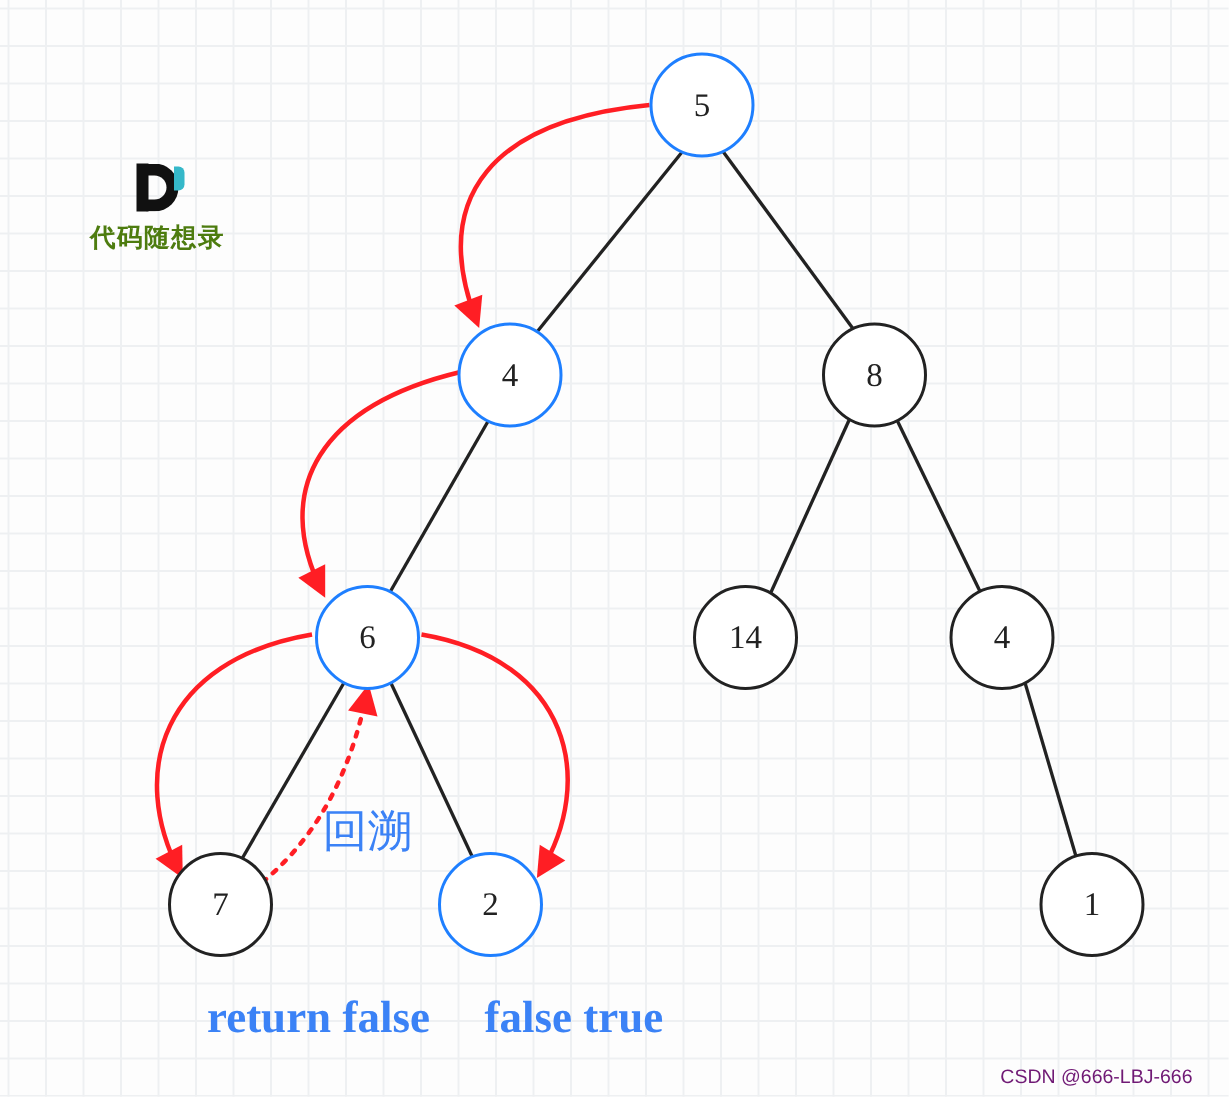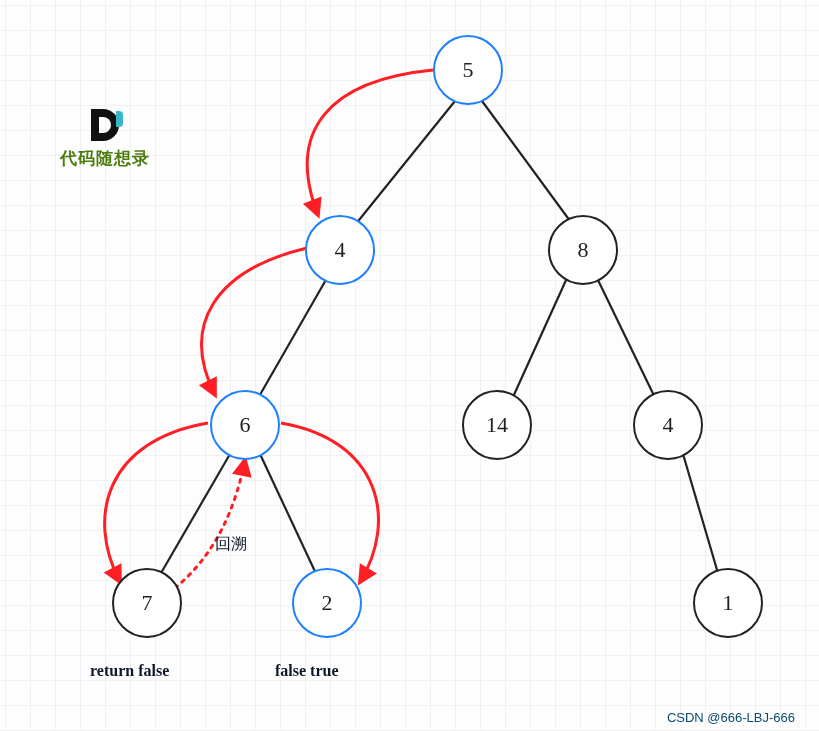--- a/index.html
+++ b/index.html
@@ -32,26 +32,26 @@
   }
   .node.blue { border-color: #1e7fff; border-width: 2.5px; }
   svg.edges {
     position: absolute;
     top: 0; left: 0;
     width: 819px; height: 731px;
     z-index: 2;
   }
   .label {
     position: absolute;
-    font-size: 16px;
-    color: #0f172a;
+    font-size: 30px;
+    color: #3b82f6;
     z-index: 12;
     white-space: nowrap;
   }
-  .label.bold { font-weight: bold; }
+  .label.bold { font-weight: bold; margin-left: 48px; }
   .logo {
     position: absolute;
     left: 60px; top: 105px;
     z-index: 20;
   }
   .logo-mark {
     width: 40px; height: 40px;
     position: relative;
     margin: 0 auto 2px;
   }
@@ -81,21 +81,21 @@
     font-size: 17px;
     font-weight: bold;
     color: #4d7c0f;
     letter-spacing: 1px;
   }
   .watermark {
     position: absolute;
     right: 24px; bottom: 6px;
     font-family: Arial, sans-serif;
     font-size: 13px;
-    color: #0c4a6e;
+    color: #701a75;
     z-index: 30;
   }
 </style>
 </head>
 <body>
 
 <div class="logo">
   <div class="logo-mark">
     <div class="bar"></div>
       <div class="belly"></div>

